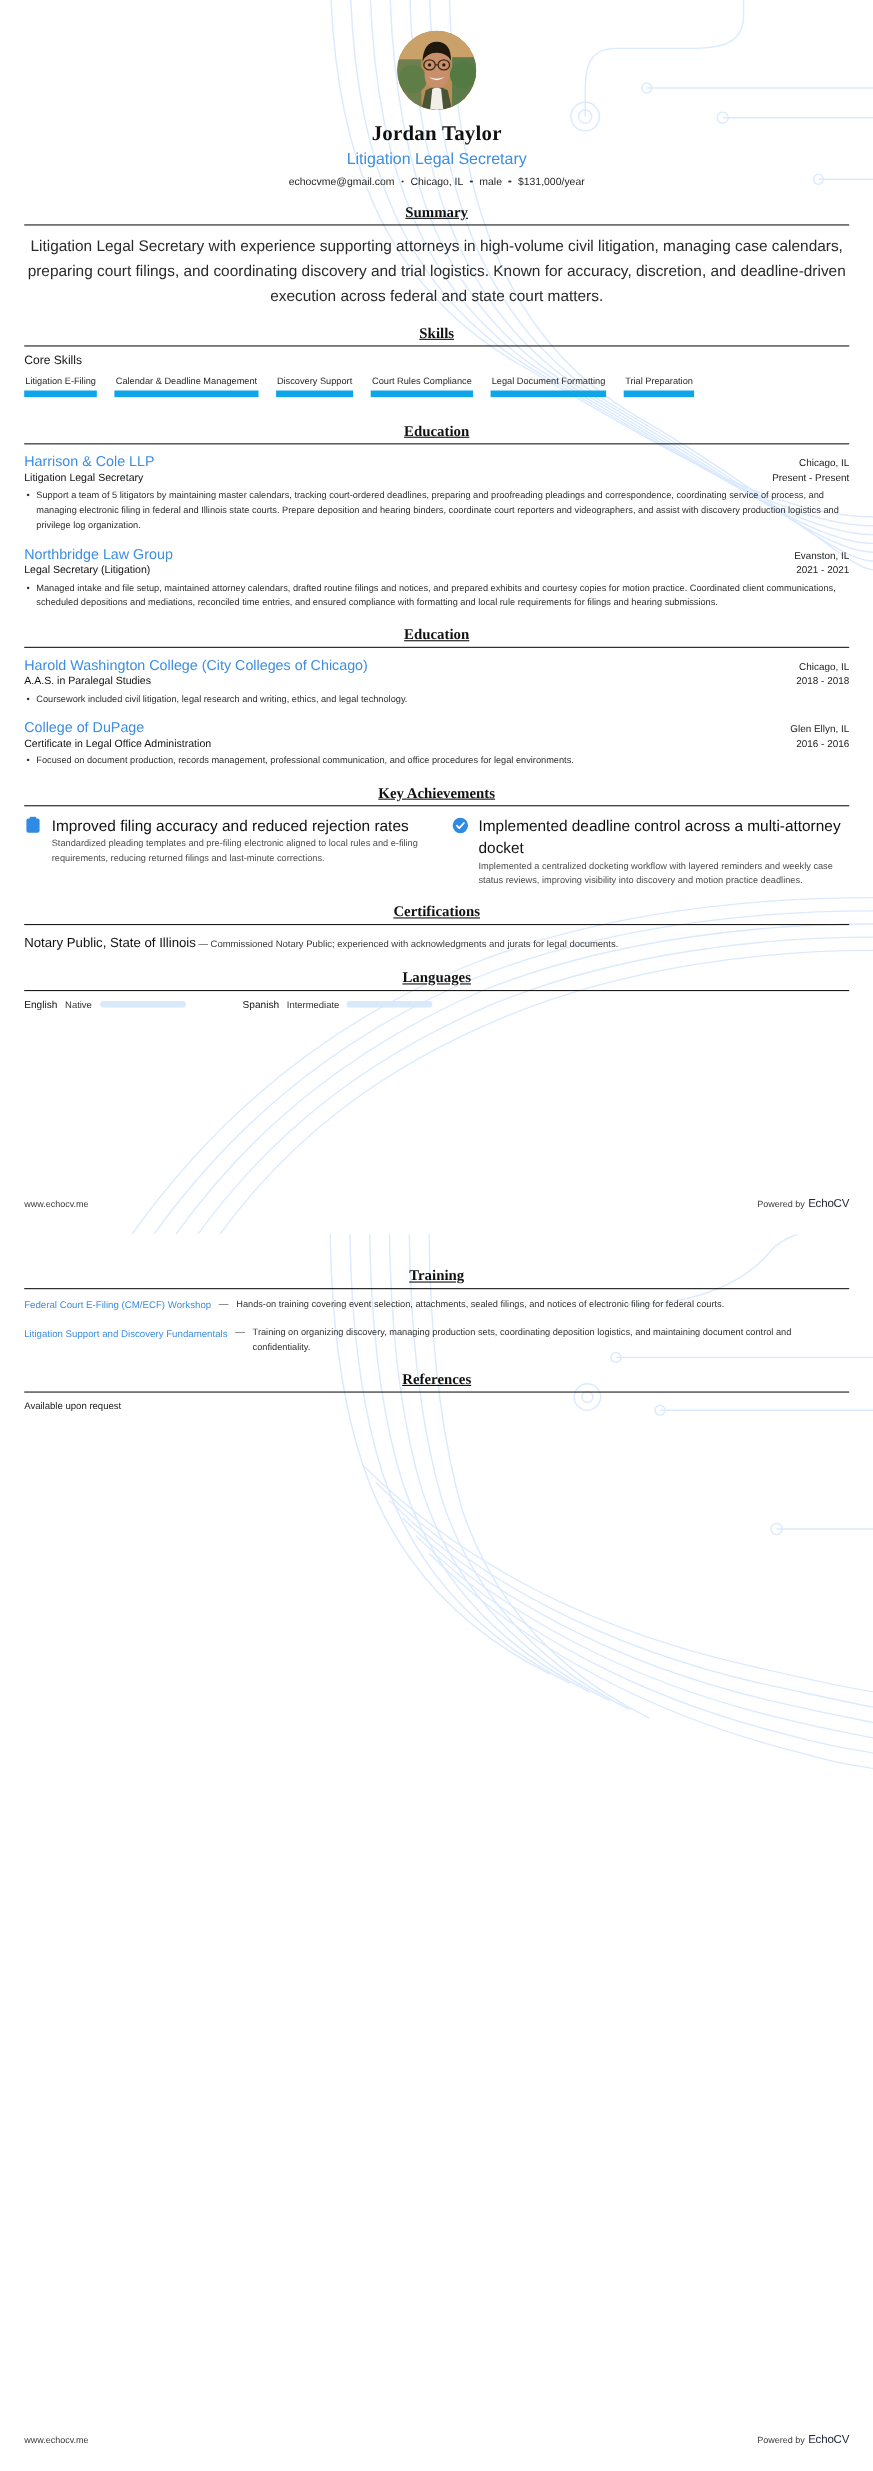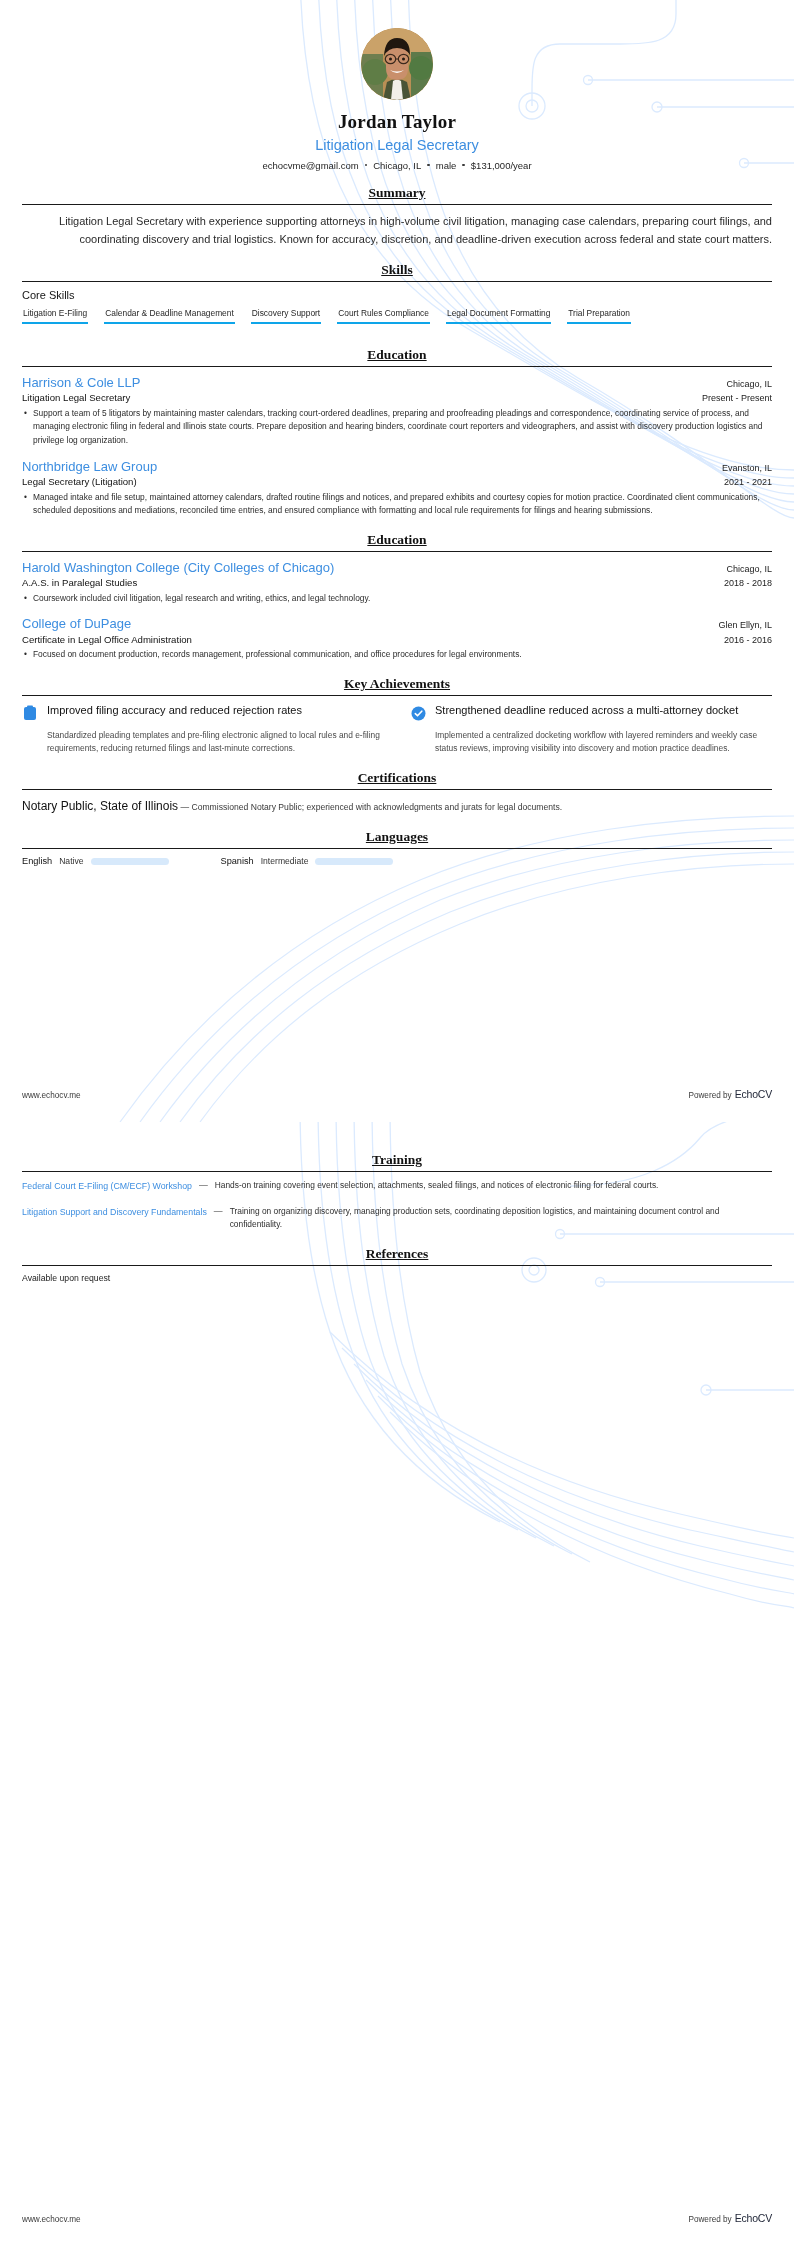--- a/index.html
+++ b/index.html
@@ -83,41 +83,41 @@
     color: #111;
     padding-bottom: 3px;
     text-decoration: underline;
   }
   .section-rule {
     border-bottom: 1.6px solid #1a1a1a;
     margin-bottom: 7px;
   }
 
   .summary-text {
-    font-size: 11px;
+    font-size: 14px;
     line-height: 1.65;
     color: #2a2a2a;
-    text-align: right;
+    text-align: center;
   }
 
   
   .skills-group-title {
     font-size: 11px;
     color: #151515;
     margin-bottom: 6px;
   }
   .skill-tags {
     display: flex;
     flex-wrap: wrap;
     gap: 0 16px;
   }
   .skill-tag {
     font-size: 8.4px;
     color: #272727;
-    border-bottom: 2px solid #0ea5e9;
+    border-bottom: 6px solid #0ea5e9;
     padding: 1px 1px 4px 1px;
     margin-bottom: 9px;
     white-space: nowrap;
   }
 
   
   .entry { margin-bottom: 10px; }
   .entry-row {
     display: flex;
     justify-content: space-between;
@@ -175,24 +175,24 @@
   .ach-icon {
     flex: 0 0 16px;
     width: 16px; height: 16px;
     margin-top: 2px;
     display: flex;
     align-items: center;
     justify-content: center;
   }
   .ach-body { flex: 1 1 auto; }
   .ach-title {
-    font-size: 11px;
+    font-size: 14px;
     line-height: 1.45;
     color: #111;
-    margin-bottom: 10px;
+    margin-bottom: 0;
   }
   .ach-desc {
     font-size: 8.4px;
     line-height: 1.6;
     color: #4a4a4a;
   }
 
   
   .cert-line {
     font-size: 8.6px;
@@ -486,21 +486,21 @@
         </div>
 
         <div class="ach-item">
           <span class="ach-icon">
             <svg width="15" height="15" viewBox="0 0 15 15">
               <circle cx="7.5" cy="7.5" r="7" fill="#2f8ae3"></circle>
               <path d="M4.3 7.6 L6.5 9.8 L10.8 5.2" fill="none" stroke="#ffffff" stroke-width="1.6" stroke-linecap="round" stroke-linejoin="round"></path>
             </svg>
           </span>
           <div class="ach-body">
-            <div class="ach-title">Strengthened deadline reduced across a multi-attorney docket</div>
+            <div class="ach-title">Implemented deadline control across a multi-attorney docket</div>
             <div class="ach-desc">Implemented a centralized docketing workflow with layered reminders and weekly case status reviews, improving visibility into discovery and motion practice deadlines.</div>
           </div>
         </div>
 
       </div>
     </div>
 
     <div class="section">
       <div class="section-title">Certifications</div>
       <div class="section-rule"></div>

